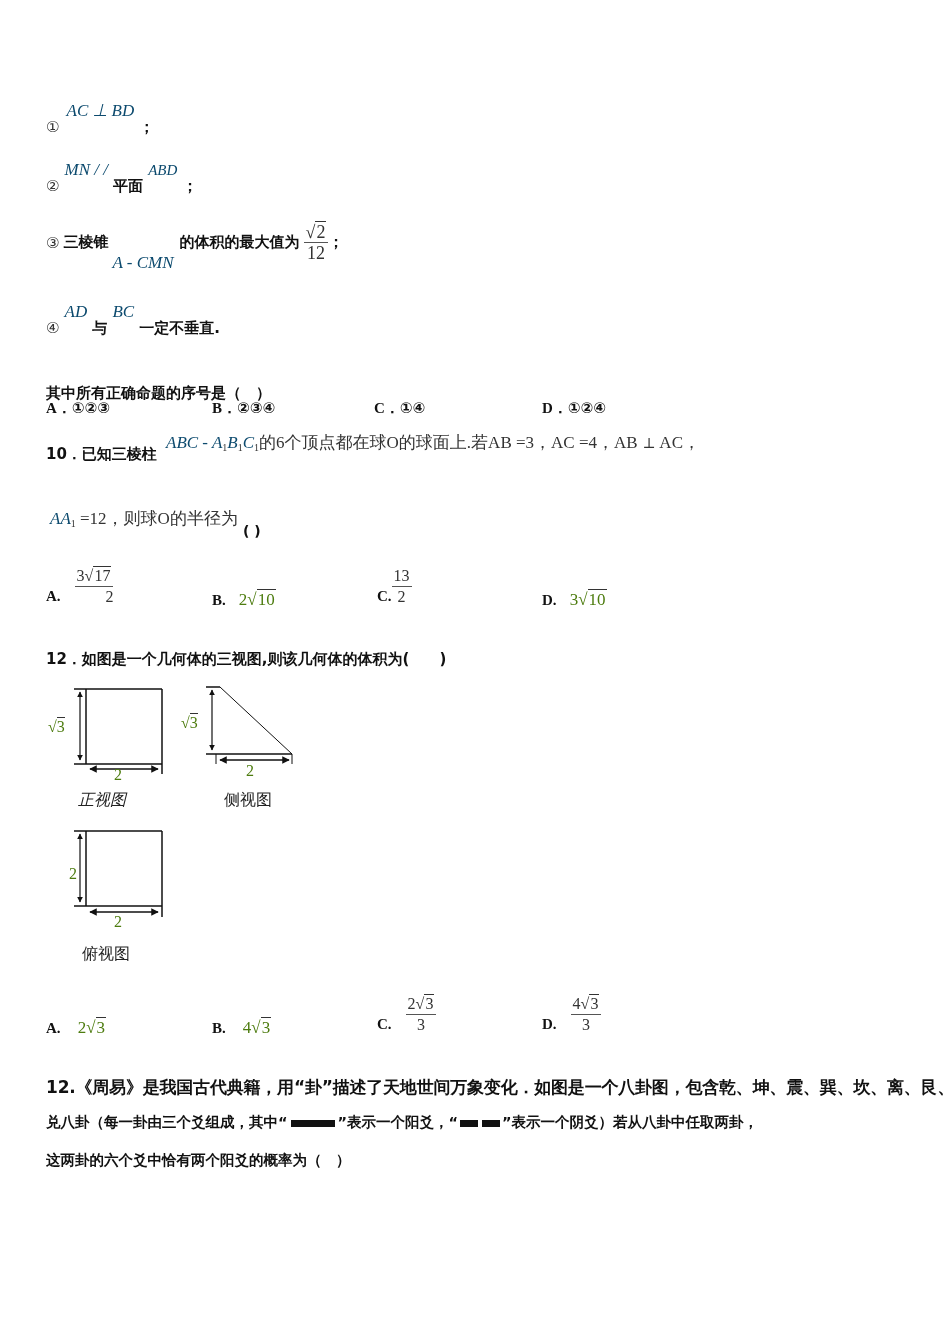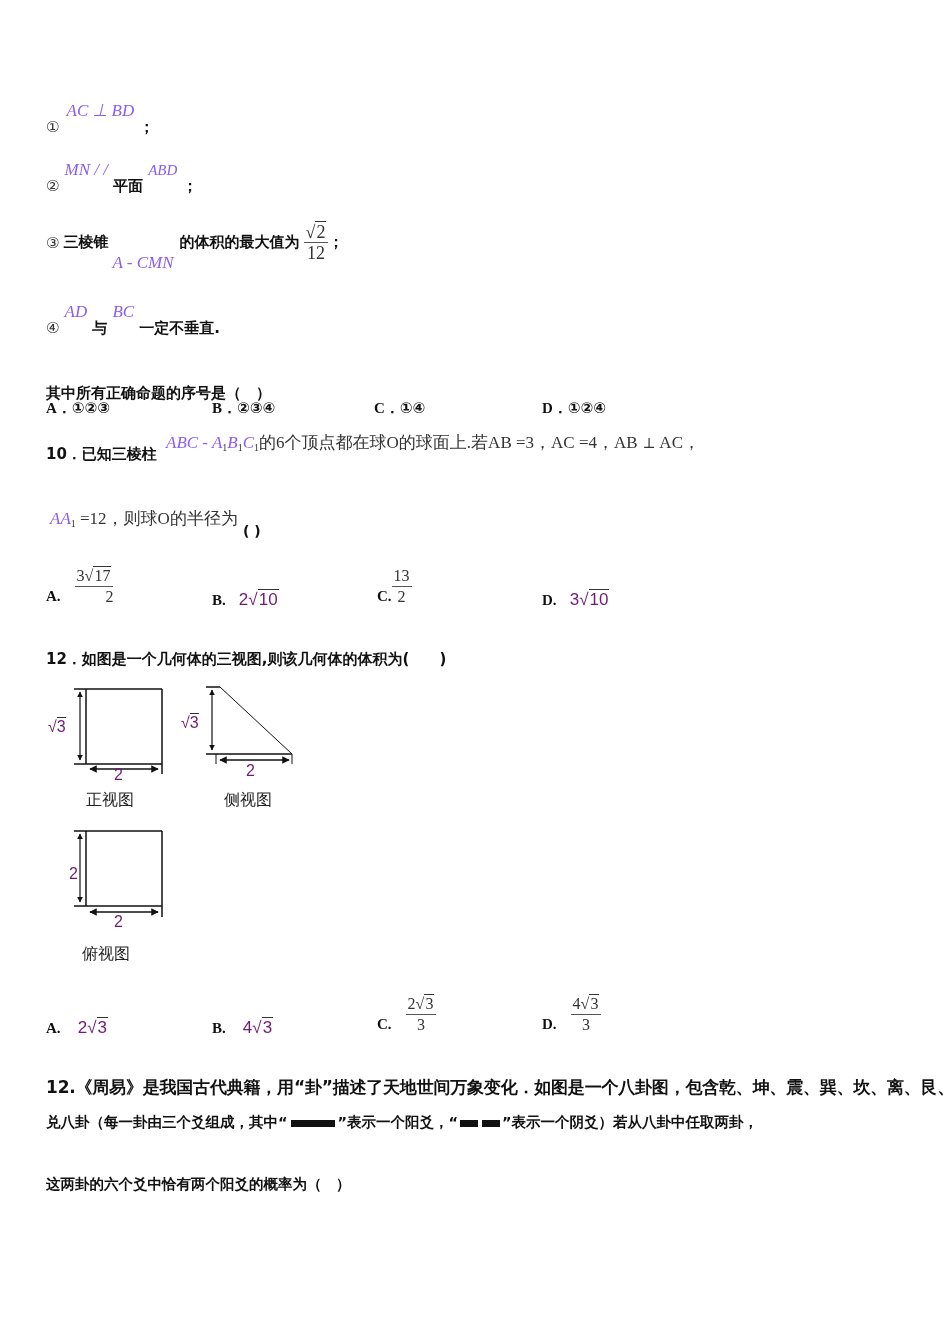--- a/index.html
+++ b/index.html
@@ -1,22 +1,22 @@
 <!DOCTYPE html>
 <html><head>
 <meta charset="utf-8">
 <style>
   html, body { margin:0; padding:0; background:#ffffff; }
   body { width:950px; height:1344px; position:relative; overflow:hidden;
          font-family:"DejaVu Sans", sans-serif; color:#111; }
   .abs { position:absolute; white-space:nowrap; }
   .b { font-weight:bold; font-size:15px; }
   .circ { font-family:"DejaVu Sans", sans-serif; font-size:15px; color:#333; }
-  .math { font-family:"Liberation Serif", serif; font-style:italic; font-size:17px; color:#8b5cf6;margin-top:12px; }
-  .mathu { font-family:Liberation Sans, sans-serif; font-size:17px; color:#701a75; }
+  .math { font-family:"Liberation Serif", serif; font-style:italic; font-size:17px; color:#0c4a6e;margin-top:12px; }
+  .mathu { font-family:Liberation Serif, serif; font-size:17px; color:#4d7c0f; }
   .serif { font-family:"Liberation Serif", serif; font-size:17px; color:#333; }
   .opt { font-family:"Liberation Serif", serif; font-weight:bold; font-size:15px; }
   .frac { display:inline-flex; flex-direction:column; align-items:center; font-family:"Liberation Serif", serif; font-size:16px; color:#333; }
   .frac .num { padding:0 2px; border-bottom:1px solid #555; line-height:20px; }
   .frac .den { line-height:20px; }
   .sqrt { display:inline-block; }
   .sqrt .rad { border-top:1px solid #333; padding:0 1px; }
   .sub { font-size:10px; vertical-align:-3px; font-style:normal; }
   .fig-label { font-family:"DejaVu Sans", sans-serif; font-size:16px; color:#222; }
   .yang { display:inline-block; width:44px; height:7px; background:#111; vertical-align:middle; margin:0 3px; }
@@ -130,21 +130,21 @@
     <line x1="46" y1="151" x2="46" y2="226" stroke="#111" stroke-width="1.5"></line>
     <line x1="122" y1="151" x2="122" y2="237" stroke="#111" stroke-width="1.5"></line>
     <line x1="34" y1="226" x2="122" y2="226" stroke="#111" stroke-width="1.5"></line>
     <line x1="40" y1="154" x2="40" y2="222" stroke="#111" stroke-width="1.2" marker-start="url(#ah)" marker-end="url(#ah)"></line>
     <line x1="50" y1="232" x2="118" y2="232" stroke="#111" stroke-width="1.5" marker-start="url(#ah)" marker-end="url(#ah)"></line>
   </g>
 </svg>
 
 <div class="abs mathu" style="left:48px;top:718px;font-size:16px;">√<span style="border-top:1px solid #333;">3</span></div>
 <div class="abs mathu" style="left:114px;top:766px;font-size:16px;">2</div>
-<div class="abs fig-label" style="left:86px;top:790px;">正视图</div>
+<div class="abs fig-label" style="left:78px;top:790px;font-style:italic;">正视图</div>
 
 <div class="abs mathu" style="left:181px;top:714px;font-size:16px;">√<span style="border-top:1px solid #333;">3</span></div>
 <div class="abs mathu" style="left:246px;top:762px;font-size:16px;">2</div>
 <div class="abs fig-label" style="left:224px;top:790px;">侧视图</div>
 
 <div class="abs mathu" style="left:69px;top:865px;font-size:16px;">2</div>
 <div class="abs mathu" style="left:114px;top:913px;font-size:16px;">2</div>
 <div class="abs fig-label" style="left:82px;top:944px;">俯视图</div>
 
 <div class="abs" style="left:46px;top:1018px;">
@@ -167,13 +167,13 @@
   <span class="frac" style="margin-left:14px;">
     <span class="num"><span>4</span><span class="sqrt">√<span class="rad">3</span></span></span>
     <span class="den">3</span>
   </span>
 </div>
 
 <div class="abs b" style="left:46px;top:1076px;font-size:17px;letter-spacing:-0.2px;">12.《周易》是我国古代典籍，用“卦”描述了天地世间万象变化．如图是一个八卦图，包含乾、坤、震、巽、坎、离、艮、</div>
 <div class="abs b" style="left:46px;top:1113px;font-size:14.5px;">
   <span>兑八卦（每一卦由三个爻组成，其中“</span><span class="yang"></span><span>”表示一个阳爻，“</span><span class="yin"></span><span class="yin"></span><span>”表示一个阴爻）若从八卦中任取两卦，</span>
 </div>
-<div class="abs b" style="left:46px;top:1151px;font-size:14.5px;margin-top:24px;">这两卦的六个爻中恰有两个阳爻的概率为（　）</div>
+<div class="abs b" style="left:46px;top:1151px;font-size:14.5px;">这两卦的六个爻中恰有两个阳爻的概率为（　）</div>
 
 </body></html>

